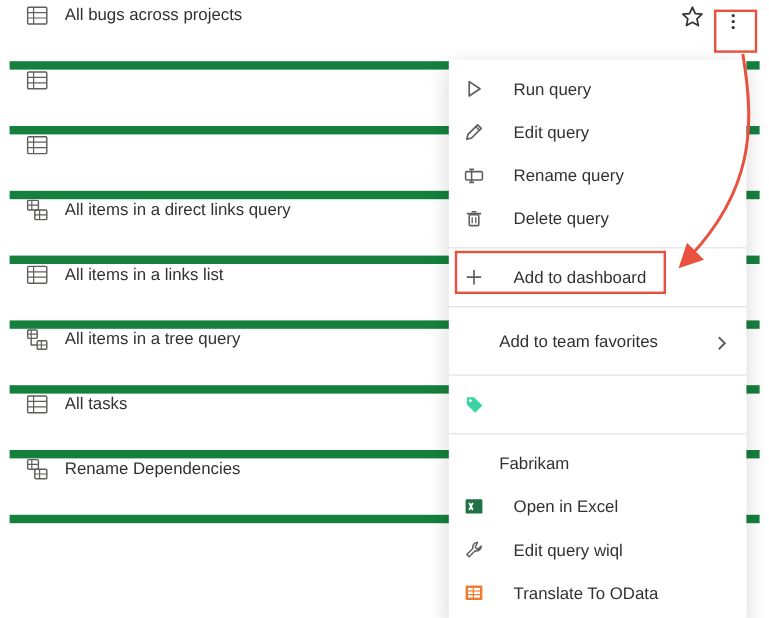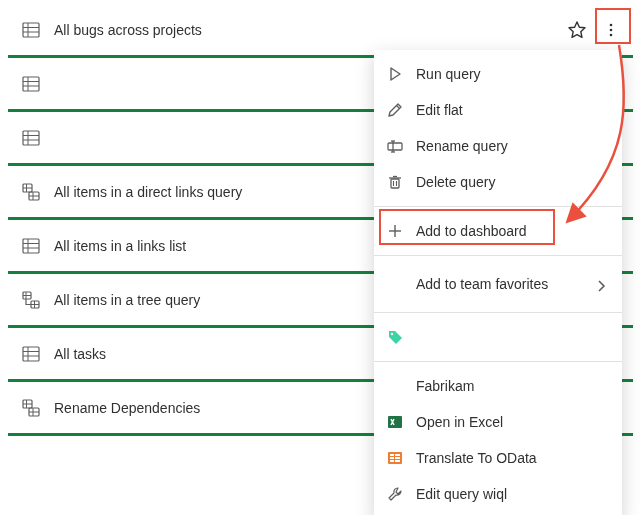--- a/index.html
+++ b/index.html
@@ -14,23 +14,23 @@
   }
   .page {
     width: 641px; height: 515px;
     position: relative;
     padding: 4px 8px;
     overflow: hidden;
   }
   .list { }
   .row {
     display: flex;
-    align-items: center;
+    align-items: flex-start;
     height: 54px;
-    border-bottom: 3px solid #15803d;
+    border-bottom: 7px solid #15803d;
     padding: 0 8px 0 8px;
   }
   .row-icon {
     width: 18px; height: 18px;
     margin-right: 14px;
     margin-left: 6px;
     flex: none;
     color: #605e5c;
   }
   .row-label {
@@ -68,20 +68,21 @@
     background: #fff;
     box-shadow: 0 6px 18px rgba(0,0,0,0.18);
     padding: 6px 0 8px 0;
   }
   .menu-item {
     display: flex;
     align-items: center;
     height: 36px;
     padding: 0 16px 0 12px;
     cursor: pointer;
+    gap: 12px;
   }
   .menu-item.tall { height: 44px; }
   .menu-icon {
     width: 18px; height: 18px;
     margin-right: 12px;
     flex: none;
     display: flex; align-items: center; justify-content: center;
     color: #605e5c;
   }
   .menu-label { flex: 1; }
@@ -297,21 +298,21 @@
           </svg>
         </span>
       <span class="menu-label">Run query</span>
     </div>
     <div class="menu-item">
       <span class="menu-icon">
           <svg width="18" height="18">
             <use href="#ic-pencil"></use>
           </svg>
         </span>
-      <span class="menu-label">Edit flat</span>
+      <span class="menu-label">Edit query</span>
     </div>
     <div class="menu-item">
       <span class="menu-icon">
           <svg width="18" height="18">
             <use href="#ic-rename"></use>
           </svg>
         </span>
       <span class="menu-label">Rename query</span>
     </div>
     <div class="menu-item">
@@ -355,32 +356,32 @@
       <span class="menu-icon">
           <svg width="18" height="18">
             <use href="#ic-excel"></use>
           </svg>
         </span>
       <span class="menu-label">Open in Excel</span>
     </div>
     <div class="menu-item">
       <span class="menu-icon">
           <svg width="18" height="18">
+            <use href="#ic-wrench"></use>
+          </svg>
+        </span>
+      <span class="menu-label">Edit query wiql</span>
+    </div>
+    <div class="menu-item">
+      <span class="menu-icon">
+          <svg width="18" height="18">
             <use href="#ic-odata"></use>
           </svg>
         </span>
       <span class="menu-label">Translate To OData</span>
-    </div>
-    <div class="menu-item">
-      <span class="menu-icon">
-          <svg width="18" height="18">
-            <use href="#ic-wrench"></use>
-          </svg>
-        </span>
-      <span class="menu-label">Edit query wiql</span>
     </div>
 
     <div class="hl-add"></div>
   </div>
 
   <svg class="arrow" width="260" height="260">
     <defs>
       <marker id="arrowhead" markerWidth="8" markerHeight="8" refX="6" refY="4" orient="auto">
         <path d="M0 0 L8 4 L0 8 Z" fill="#e9513e"></path>
       </marker>

